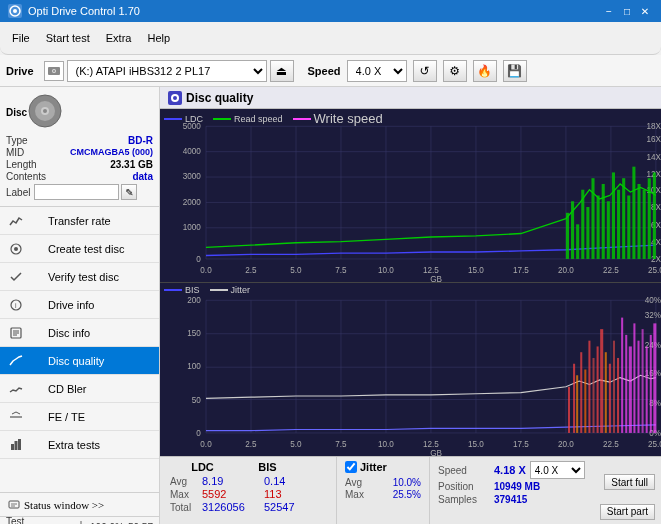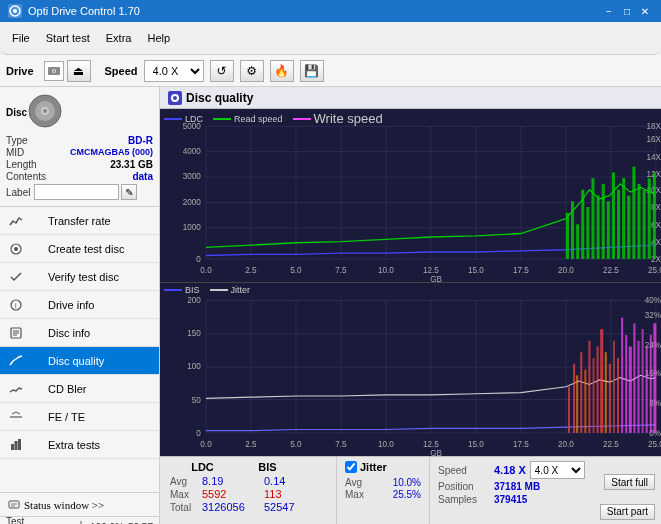--- a/index.html
+++ b/index.html
@@ -139,20 +139,23 @@
 <div class="toolbar">
   <span class="toolbar-label">Drive</span>
   <div style="display:flex;align-items:center;gap:3px;">
     <div style="width:20px;height:20px;border:1px solid #ababab;background:white;display:flex;align-items:center;justify-content:center;">
       <svg width="14" height="14" viewBox="0 0 14 14">
           <rect x="1" y="3" width="12" height="8" rx="1" fill="#888"></rect>
           <circle cx="7" cy="7" r="2" fill="#ddd"></circle>
           <circle cx="7" cy="7" r="1" fill="#888"></circle>
         </svg>
     </div>
+    <select class="drive-select">
+      <option>(K:) ATAPI iHBS312  2 PL17</option>
+    </select>
     <button class="toolbar-btn">⏏</button>
   </div>
   <span class="speed-label">Speed</span>
   <select class="speed-select">
     <option>4.0 X</option>
   </select>
   <button class="toolbar-btn">↺</button>
   <button class="toolbar-btn">⚙</button>
   <button class="toolbar-btn">🔥</button>
   <button class="toolbar-btn">💾</button>
@@ -574,21 +577,21 @@
         <div class="speed-pos-area">
           <div class="sp-row">
             <span class="sp-lbl">Speed</span>
             <span class="sp-val" style="color:#0000cc;font-weight:bold;font-size:11px;">4.18 X</span>
             <select class="sp-dropdown">
               <option>4.0 X</option>
             </select>
           </div>
           <div class="sp-row">
             <span class="sp-lbl">Position</span>
-            <span class="sp-val">37181 MB</span>
+            <span class="sp-val">10949 MB</span>
           </div>
           <div class="sp-row">
             <span class="sp-lbl">Samples</span>
             <span class="sp-val">379415</span>
           </div>
         </div>
 
         <div class="btns-area">
           <button class="action-btn">Start full</button>
           <button class="action-btn">Start part</button>

